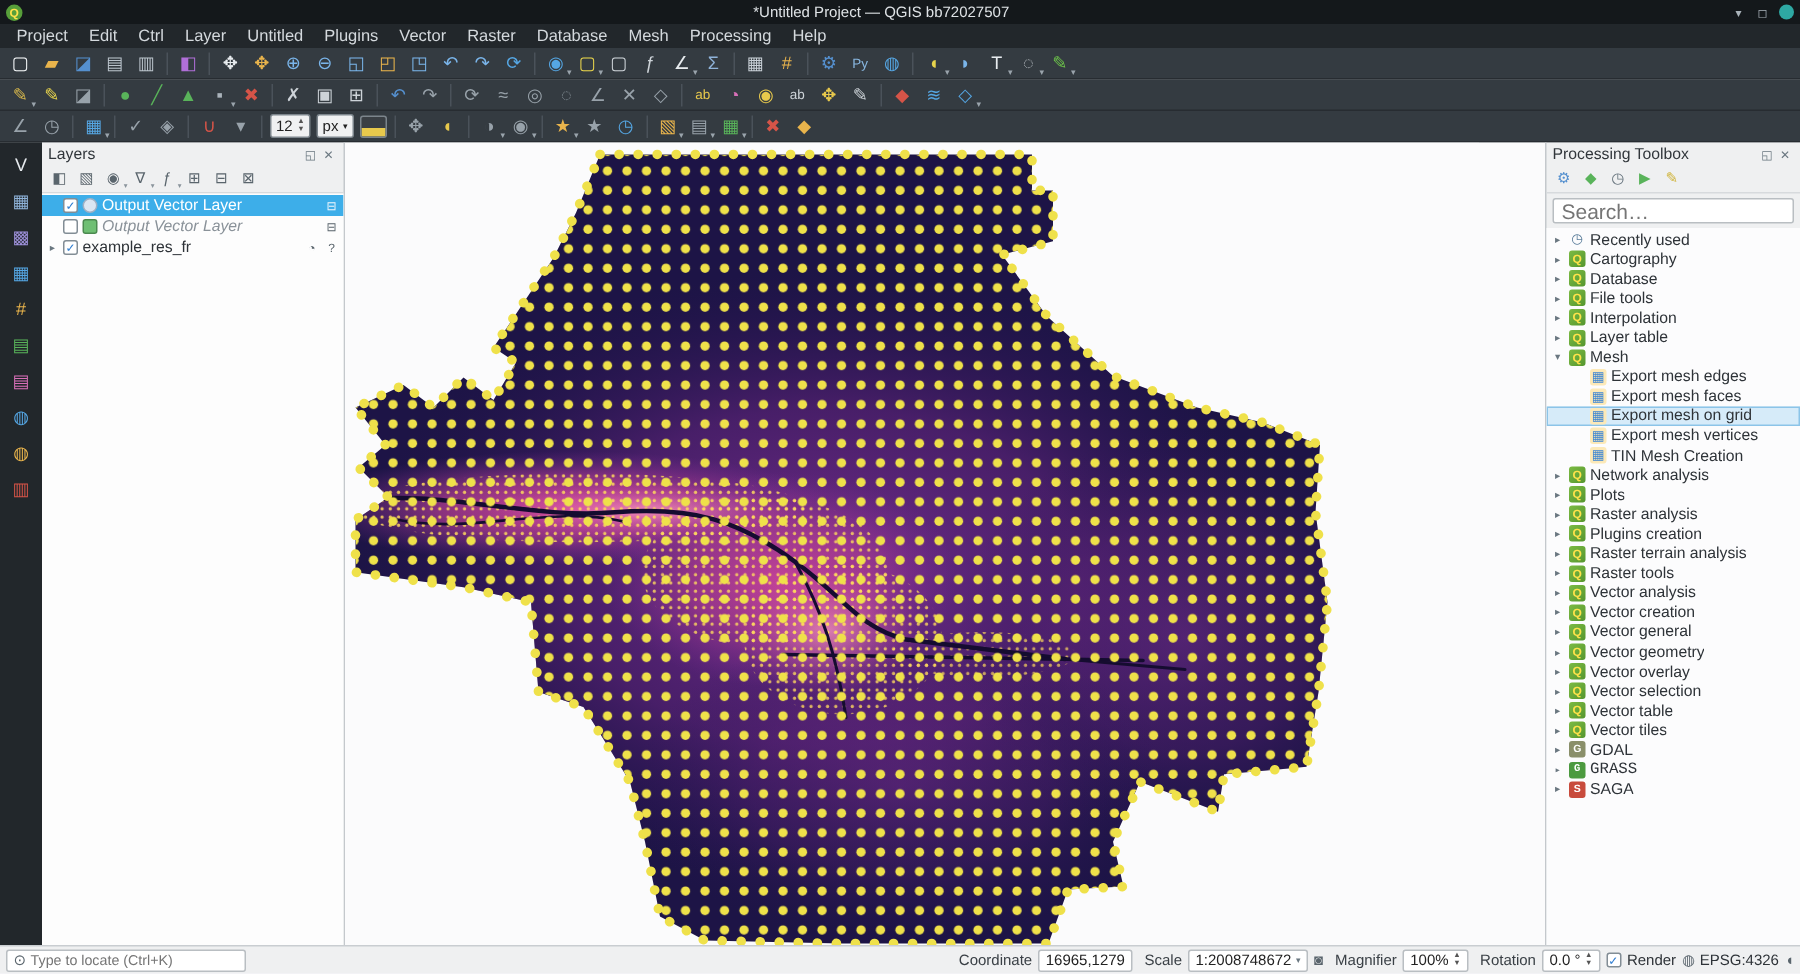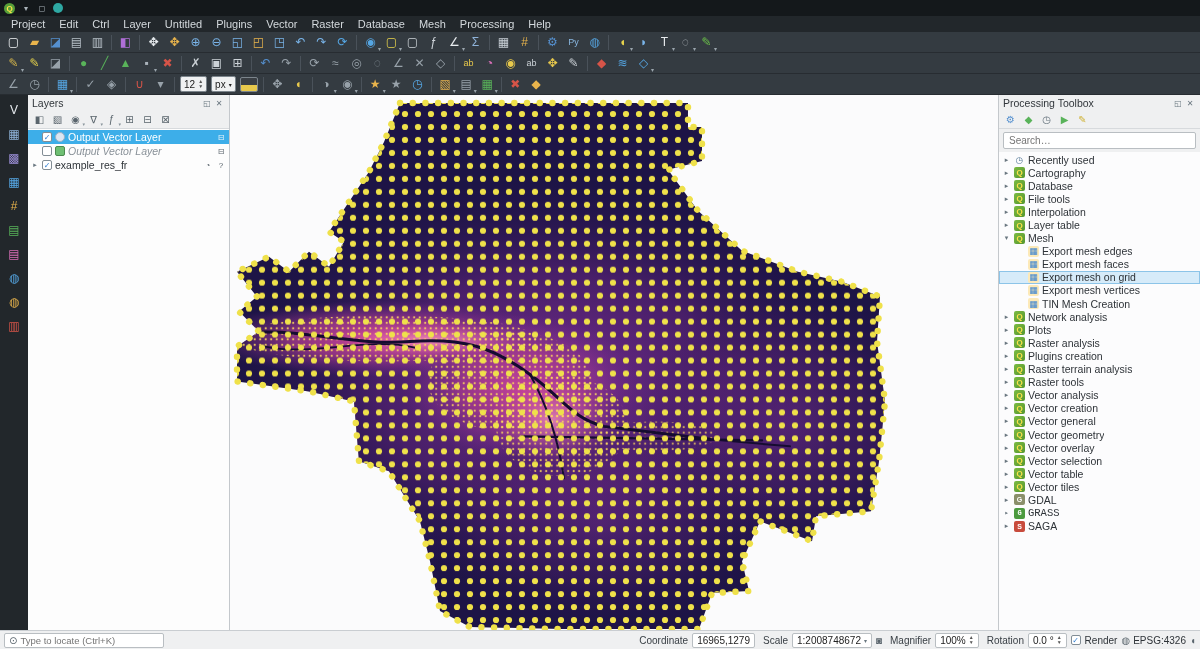--- a/index.html
+++ b/index.html
@@ -49,21 +49,21 @@
 .lsym.point{background:#dce6f2;border:1px solid #9fb0c4;border-radius:50%}
 .lsym.fillgreen{background:#6fbf73;border:1px solid #4c8a50}
 .llabel{flex:1;white-space:nowrap;overflow:hidden;text-overflow:ellipsis}
 .llabel.italic{font-style:italic;color:#8a9299}
 .lbadge{font-size:8px;color:#5a656d;width:10px;text-align:center}
 .lrow.sel .lbadge{color:#eaf5fc}
 
 .map{flex:1;background:#fbfbfc;position:relative;overflow:hidden}
 
 .psearch{padding:3px 4px;flex:0 0 auto}
-.psearch input{width:100%;height:17px;border:1px solid #b9bec2;border-radius:2px;background:#fff;font-size:10px;padding:0 5px;color:#444;font-family:inherit}
+.psearch input{width:100%;height:17px;border:1px solid #b9bec2;border-radius:2px;background:#fff;font-size:14px;padding:0 5px;color:#444;font-family:inherit}
 .ptree{flex:1;background:#fcfcfd;overflow:hidden;padding-top:1px;font-size:10.5px}
 .trow{height:13.1px;display:flex;align-items:center;gap:3px;padding:0 2px;color:#2e3338;border:1px solid transparent}
 .trow.sel{background:#d6ebf9;border-color:#8cc4e8}
 .trow .arrow{width:9px;font-size:7px;color:#6a7780;text-align:center;flex:0 0 auto}
 .ti{width:11px;height:11px;display:inline-flex;align-items:center;justify-content:center;font-size:9px;flex:0 0 auto;border-radius:2px}
 .ti.q{background:linear-gradient(135deg,#7cbb43,#55962f);color:#ffe24a;font-size:8px;font-weight:bold}
 .ti.clock{color:#5a7d9a}
 .ti.mesh{color:#3f86d2;background:#fce9b8}
 .ti.gdal{background:#8a8f6a;color:#fff;font-size:7px;font-weight:bold}
 .ti.grass{background:#4c9a3f;color:#fff;font-size:7px;font-weight:bold}
@@ -80,20 +80,21 @@
 .sb-ic{font-size:10px;color:#5a656d}
 .crs{display:flex;align-items:center;gap:3px;color:#2e3338}
 </style>
 </head>
 <body>
 
 <div class="app">
 
   <div class="titlebar">
     <span class="appicon">Q</span>
+    <span class="titletext">*Untitled Project — QGIS bb72027507</span>
     <span class="winbtns">
       <span class="winbtn">▾</span>
       <span class="winbtn">◻</span>
       <span class="winbtn close"></span>
     </span>
   </div>
 
   <div class="menubar">
       <span class="menu-item">Project</span>
       <span class="menu-item">Edit</span>
@@ -543,21 +544,21 @@
               <path d="M35,252 C85,262 135,242 185,253" stroke-width="1.8"></path>
               <path d="M300,280 C318,312 328,344 334,384" stroke-width="2"></path>
               <path d="M292,342 L532,346" stroke-width="2.4"></path>
               <path d="M480,345 L560,352" stroke-width="2"></path>
             </g>
             <path d="M170,8 L458,8 L458,32 L472,32 L472,66 L438,75 L468,116 L512,156 L568,177 L612,187 L650,202 L647,247 L655,307 L649,367 L641,417 L586,422 L582,447 L530,427 L512,467 L519,497 L482,499 L469,535 L331,535 L240,533 L210,517 L200,467 L190,427 L159,377 L129,367 L124,307 L79,297 L7,287 L7,252 L29,237 L9,217 L27,202 L7,177 L39,162 L59,177 L79,157 L99,172 L114,147 L99,137 L139,77 L154,47 Z" fill="url(#dots)"></path>
           </g>
           <path d="M170,8 L458,8 L458,32 L472,32 L472,66 L438,75 L468,116 L512,156 L568,177 L612,187 L650,202 L647,247 L655,307 L649,367 L641,417 L586,422 L582,447 L530,427 L512,467 L519,497 L482,499 L469,535 L331,535 L240,533 L210,517 L200,467 L190,427 L159,377 L129,367 L124,307 L79,297 L7,287 L7,252 L29,237 L9,217 L27,202 L7,177 L39,162 L59,177 L79,157 L99,172 L114,147 L99,137 L139,77 L154,47 Z" fill="none" stroke="#efe14a" stroke-width="6.4" stroke-dasharray="0.1 12.6" stroke-linecap="round"></path>
         </svg></div>
 
-    <div class="panel right" style="width:202px">
+    <div class="panel right" style="width:170px">
       <div class="phead">
         <span class="ptitle">Processing Toolbox</span>
         <span class="pbtn">◱</span>
         <span class="pbtn">✕</span>
       </div>
       <div class="ptools">
           <span class="ptool">
             <span style="color: rgb(85, 144, 207);">⚙</span>
           </span>
           <span class="ptool">

